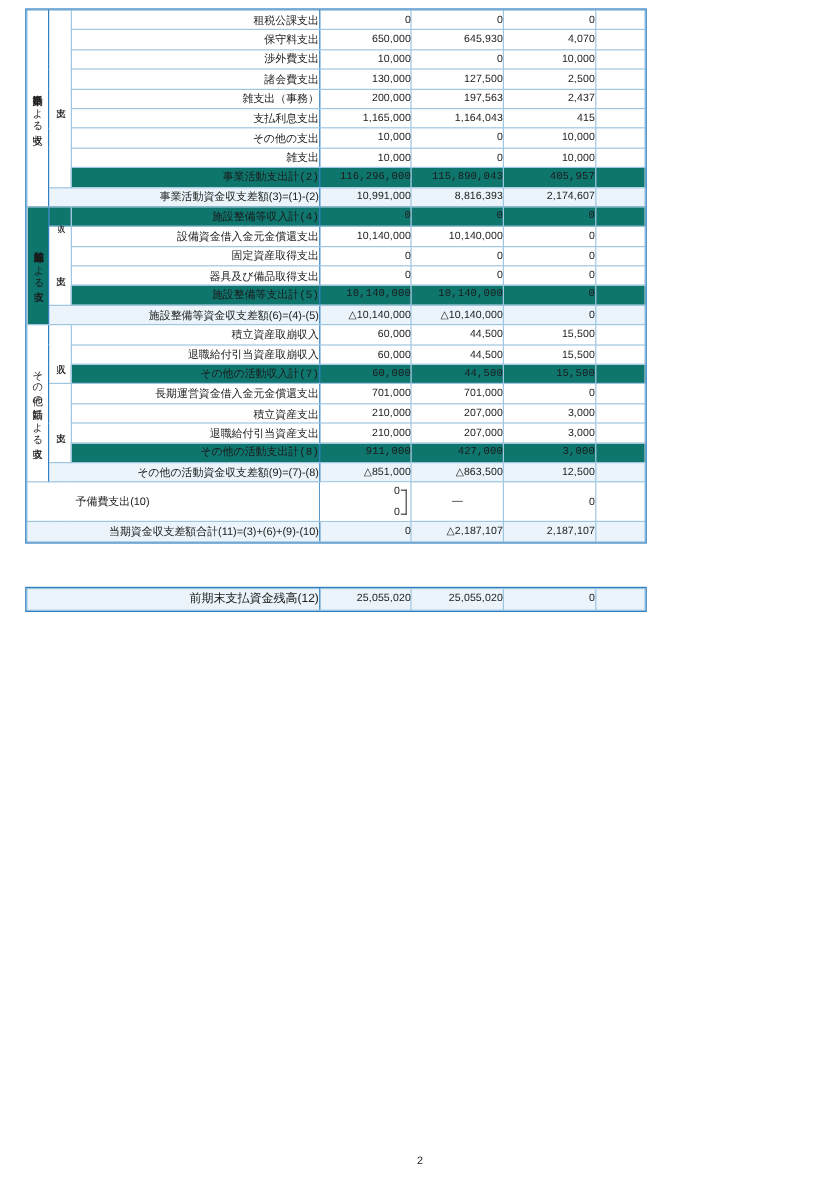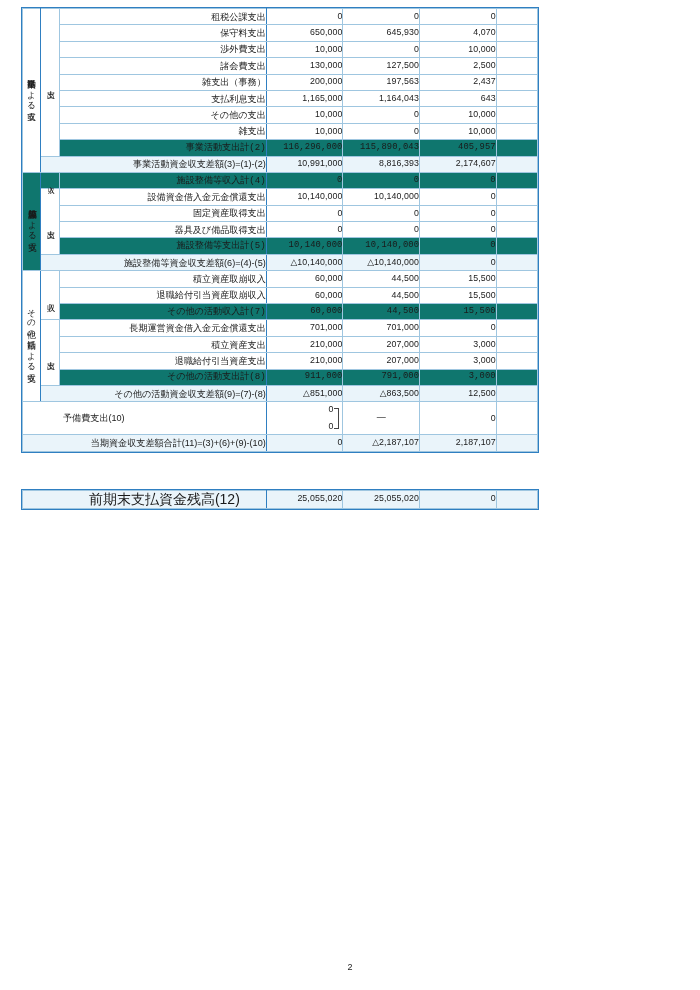--- a/index.html
+++ b/index.html
@@ -122,21 +122,21 @@
     border:0.9px solid #444;
     border-left:none;
   }
   .dash{
     text-align:center;padding:0;font-size:9px;
   }
 
   
   #balance-table td{height:16.5px;}
   #balance-table tr td{background:#eaf4fa;}
-  .bitem{text-align:center;padding-left:14px;font-size:14px;white-space:nowrap;}
+  .bitem{text-align:right;padding-left:14px;font-size:10px;white-space:nowrap;}
 
   
   .pageno{
     position:absolute;left:0;top:962px;width:700px;
     text-align:center;font-size:9px;color:#222;
   }
 </style>
 </head>
 <body>
 
@@ -187,21 +187,21 @@
           <td class="item ind1 vsep-r">雑支出（事務）</td>
           <td class="num">200,000</td>
           <td class="num">197,563</td>
           <td class="num">2,437</td>
           <td class="rem"></td>
         </tr>
         <tr>
           <td class="item vsep-r">支払利息支出</td>
           <td class="num">1,165,000</td>
           <td class="num">1,164,043</td>
-          <td class="num">643</td>
+          <td class="num">415</td>
           <td class="rem"></td>
         </tr>
         <tr>
           <td class="item vsep-r">その他の支出</td>
           <td class="num">10,000</td>
           <td class="num">0</td>
           <td class="num">10,000</td>
           <td class="rem"></td>
         </tr>
         <tr>
@@ -311,21 +311,21 @@
         <tr>
           <td class="item ind1 vsep-r">退職給付引当資産支出</td>
           <td class="num">210,000</td>
           <td class="num">207,000</td>
           <td class="num">3,000</td>
           <td class="rem"></td>
         </tr>
         <tr class="sub">
           <td class="item vsep-r">その他の活動支出計(8)</td>
           <td class="num">911,000</td>
-          <td class="num">791,000</td>
+          <td class="num">427,000</td>
           <td class="num">3,000</td>
           <td class="rem"></td>
         </tr>
         <tr class="diff">
           <td class="item wide vsep-r" colspan="2">その他の活動資金収支差額(9)=(7)-(8)</td>
           <td class="num">△851,000</td>
           <td class="num">△863,500</td>
           <td class="num">12,500</td>
           <td class="rem"></td>
         </tr>

